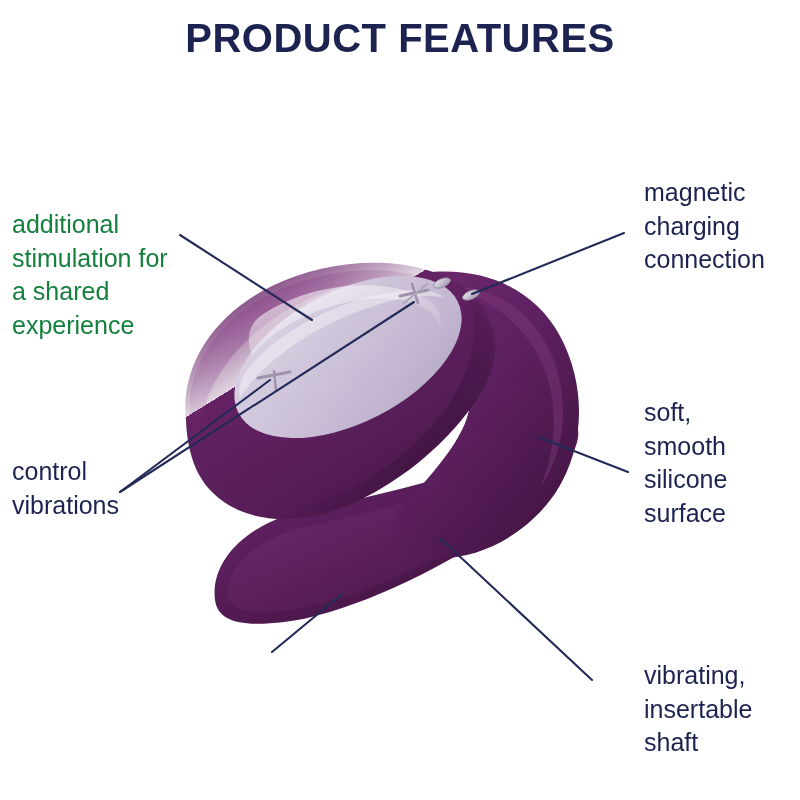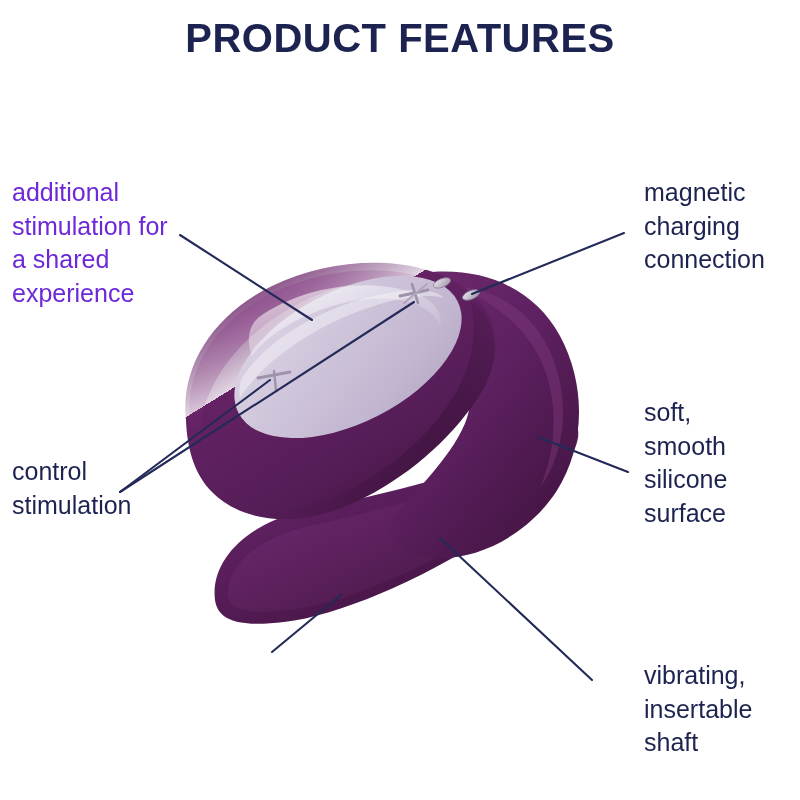--- a/index.html
+++ b/index.html
@@ -231,31 +231,31 @@
       <line id="ld-additional" x1="180" y1="235" x2="312" y2="320"></line>
       <line id="ld-magnetic" x1="624" y1="233" x2="472" y2="294"></line>
       <line id="ld-control-a" x1="120" y1="492" x2="270" y2="380"></line>
       <line id="ld-control-b" x1="120" y1="492" x2="414" y2="302"></line>
       <line id="ld-soft" x1="628" y1="472" x2="538" y2="437"></line>
       <line id="ld-connect" x1="272" y1="652" x2="342" y2="594"></line>
       <line id="ld-vibrating" x1="592" y1="680" x2="440" y2="538"></line>
     </g>
   </svg>
 
-  <div class="label" id="label-additional" style="color: #6d28d9;">additional
+  <div class="label" id="label-additional" style="color: #15803d; margin-top: 32px;">additional
 stimulation for
 a shared
 experience</div>
 
   <div class="label right-col" id="label-magnetic" style="color: rgb(29, 35, 80);">magnetic
 charging
 connection</div>
 
   <div class="label" id="label-control" style="color: rgb(29, 35, 80);">control
-stimulation</div>
+vibrations</div>
 
   <div class="label right-col" id="label-soft" style="color: rgb(29, 35, 80);">soft,
 smooth
 silicone
 surface</div>
 
 
   <div class="label right-col" id="label-vibrating" style="color: rgb(29, 35, 80);">vibrating,
 insertable
 shaft</div>

